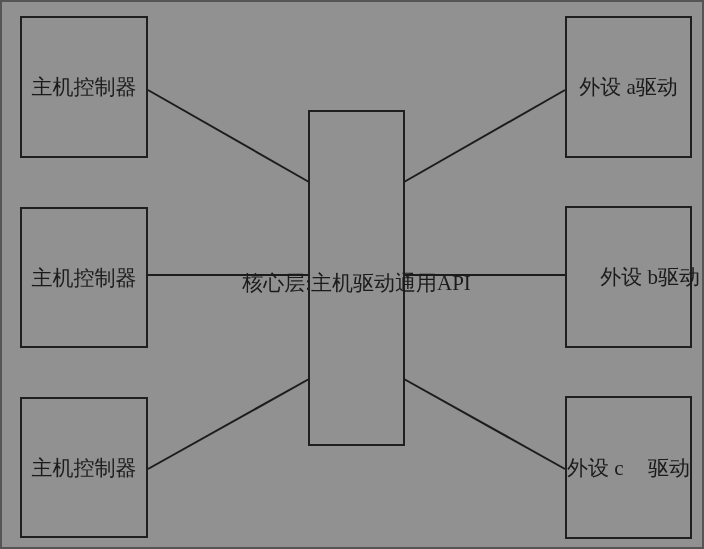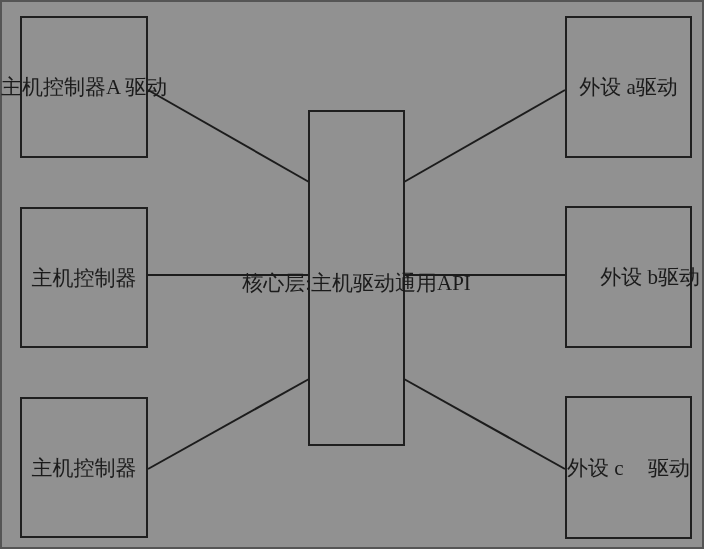--- a/index.html
+++ b/index.html
@@ -64,21 +64,20 @@
       <line x1="146" y1="273" x2="307" y2="273"></line>
       <line x1="146" y1="467" x2="307" y2="377"></line>
       <line x1="402" y1="180" x2="563" y2="88"></line>
       <line x1="402" y1="273" x2="563" y2="273"></line>
       <line x1="402" y1="377" x2="563" y2="467"></line>
     </g>
   </svg>
 
   <div class="node node-host-a">
     <span>主机控制器</span>
-    <span>A 驱动</span>
   </div>
 
   <div class="node node-host-b">
     <span>主机控制器</span>
   </div>
 
   <div class="node node-host-c">
     <span>主机控制器</span>
   </div>
 

